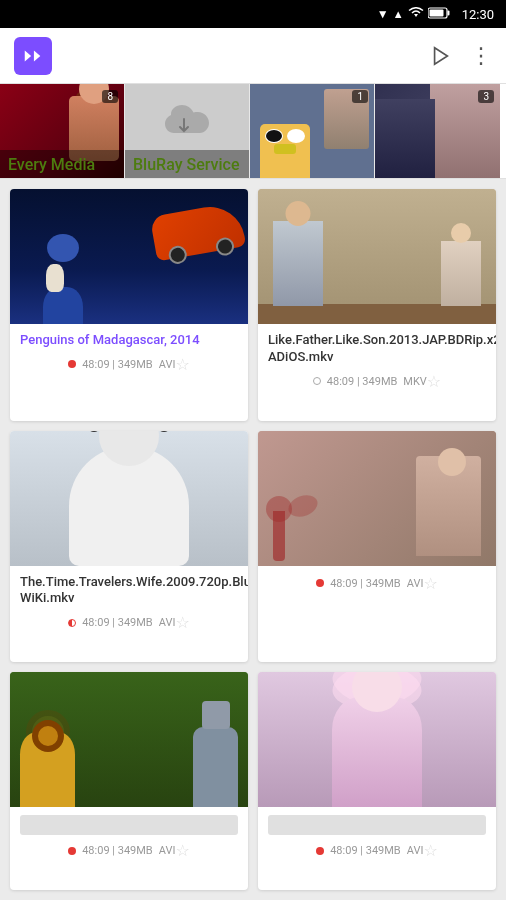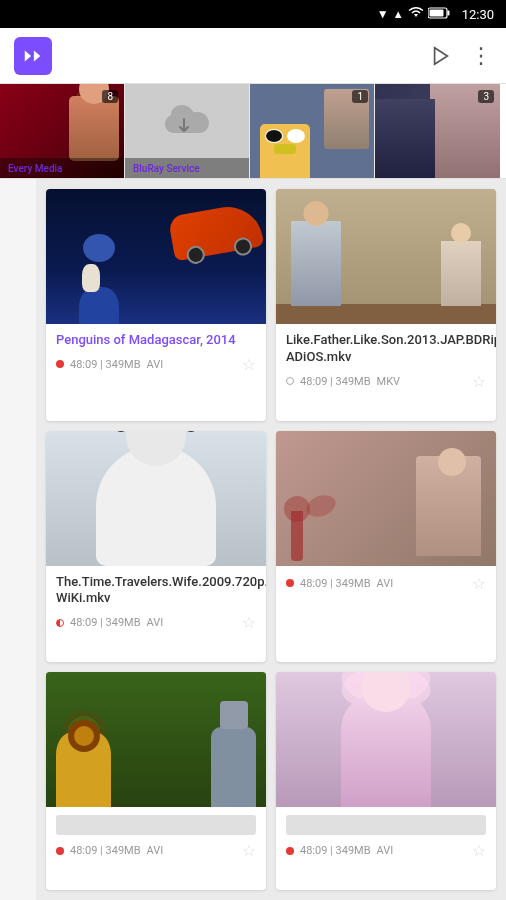--- a/index.html
+++ b/index.html
@@ -101,22 +101,22 @@
     .category-overlay {
       position: absolute;
       bottom: 0; left: 0; right: 0;
       background: rgba(0,0,0,0.38);
       padding: 5px 8px;
       display: flex;
       align-items: center;
       justify-content: space-between;
     }
     .category-label {
-      color: #6d28d9;
-      font-size: 10px;
+      color: #4d7c0f;
+      font-size: 16px;
       font-weight: 500;
     }
     .category-badge {
       position: absolute;
       top: 6px;
       right: 6px;
       background: rgba(0,0,0,0.6);
       color: #fff;
       font-size: 10px;
       padding: 1px 5px;
@@ -191,21 +191,20 @@
 
     
     .media-grid {
       padding: 10px;
       display: grid;
       grid-template-columns: 1fr 1fr;
       gap: 10px;
       background: #ebebeb;
       overflow-y: auto;
       height: calc(900px - 28px - 56px - 95px);
-      margin-left: 36px;
     }
     .media-card {
       background: #fff;
       border-radius: 4px;
       overflow: hidden;
       box-shadow: 0 1px 3px rgba(0,0,0,0.12);
     }
 
     .media-info {
       padding: 8px 10px 10px;
@@ -216,21 +215,21 @@
       font-weight: 500;
       line-height: 1.3;
       margin-bottom: 6px;
     }
     .media-title.dark {
       color: #333;
     }
     .media-meta {
       display: flex;
       align-items: center;
-      justify-content: space-between;
+      justify-content: center;
     }
     .meta-left {
       display: flex;
       align-items: center;
       gap: 6px;
     }
     .meta-dot {
       width: 8px;
       height: 8px;
       border-radius: 50%;

